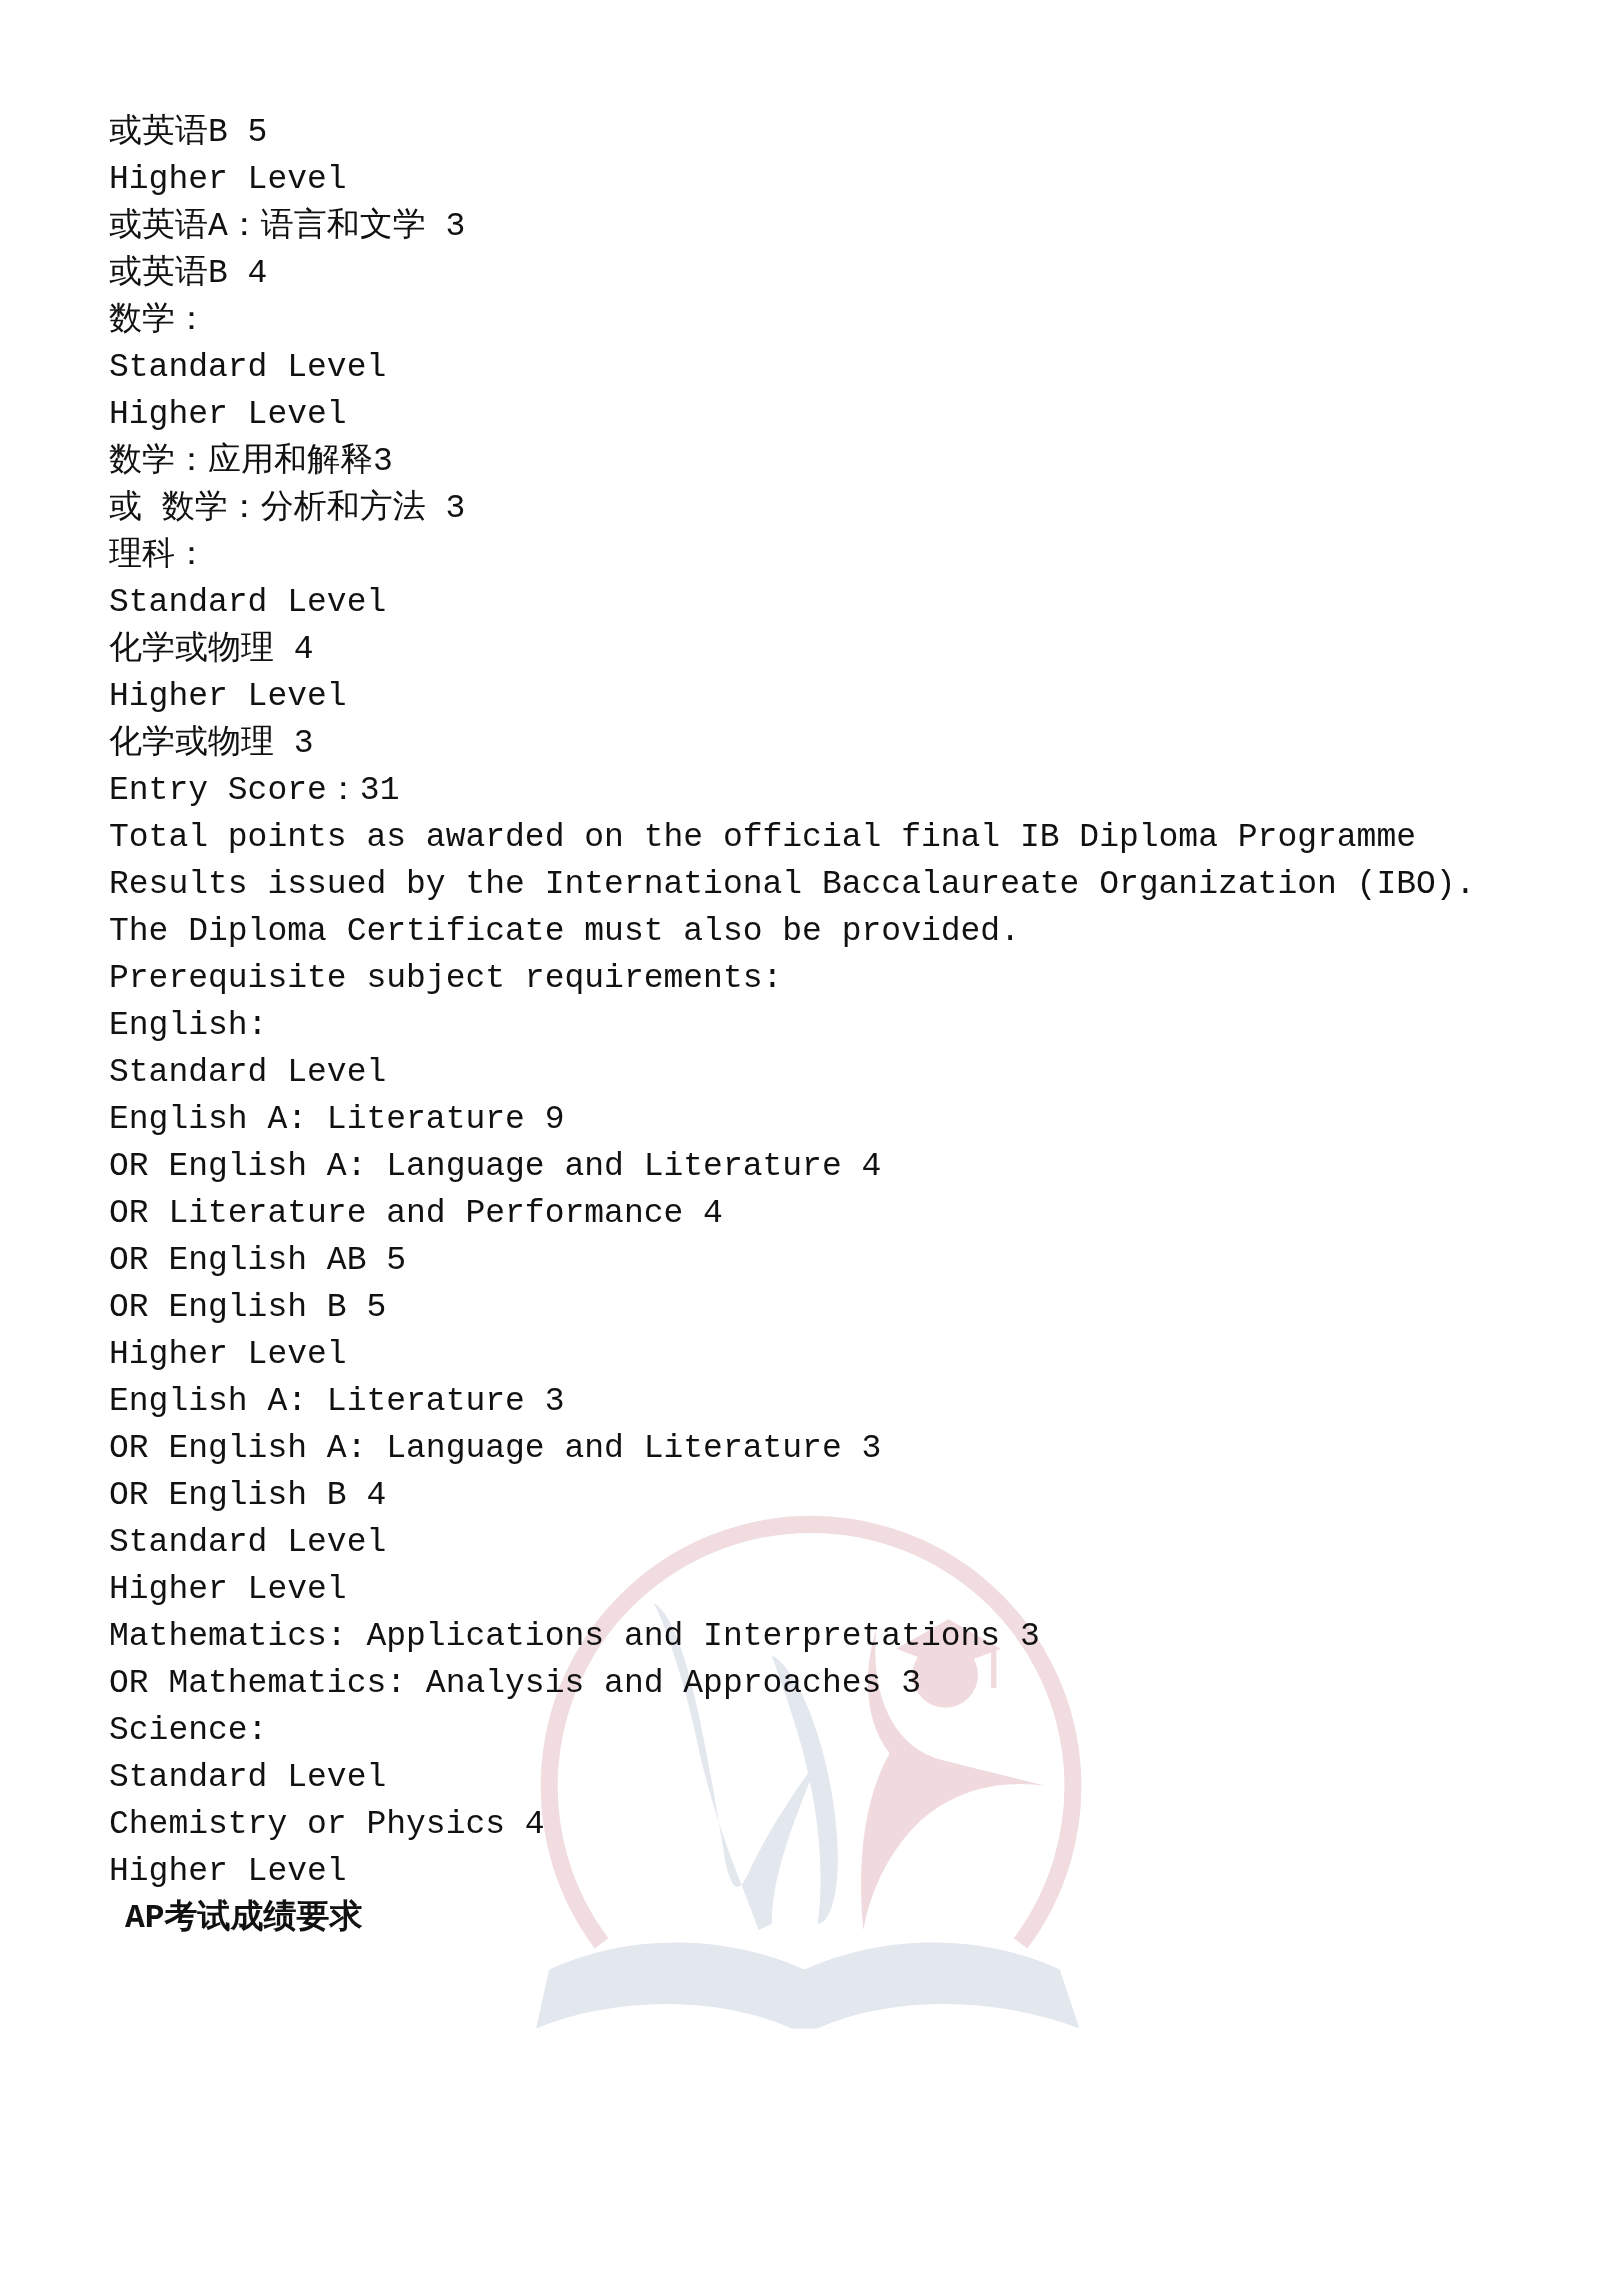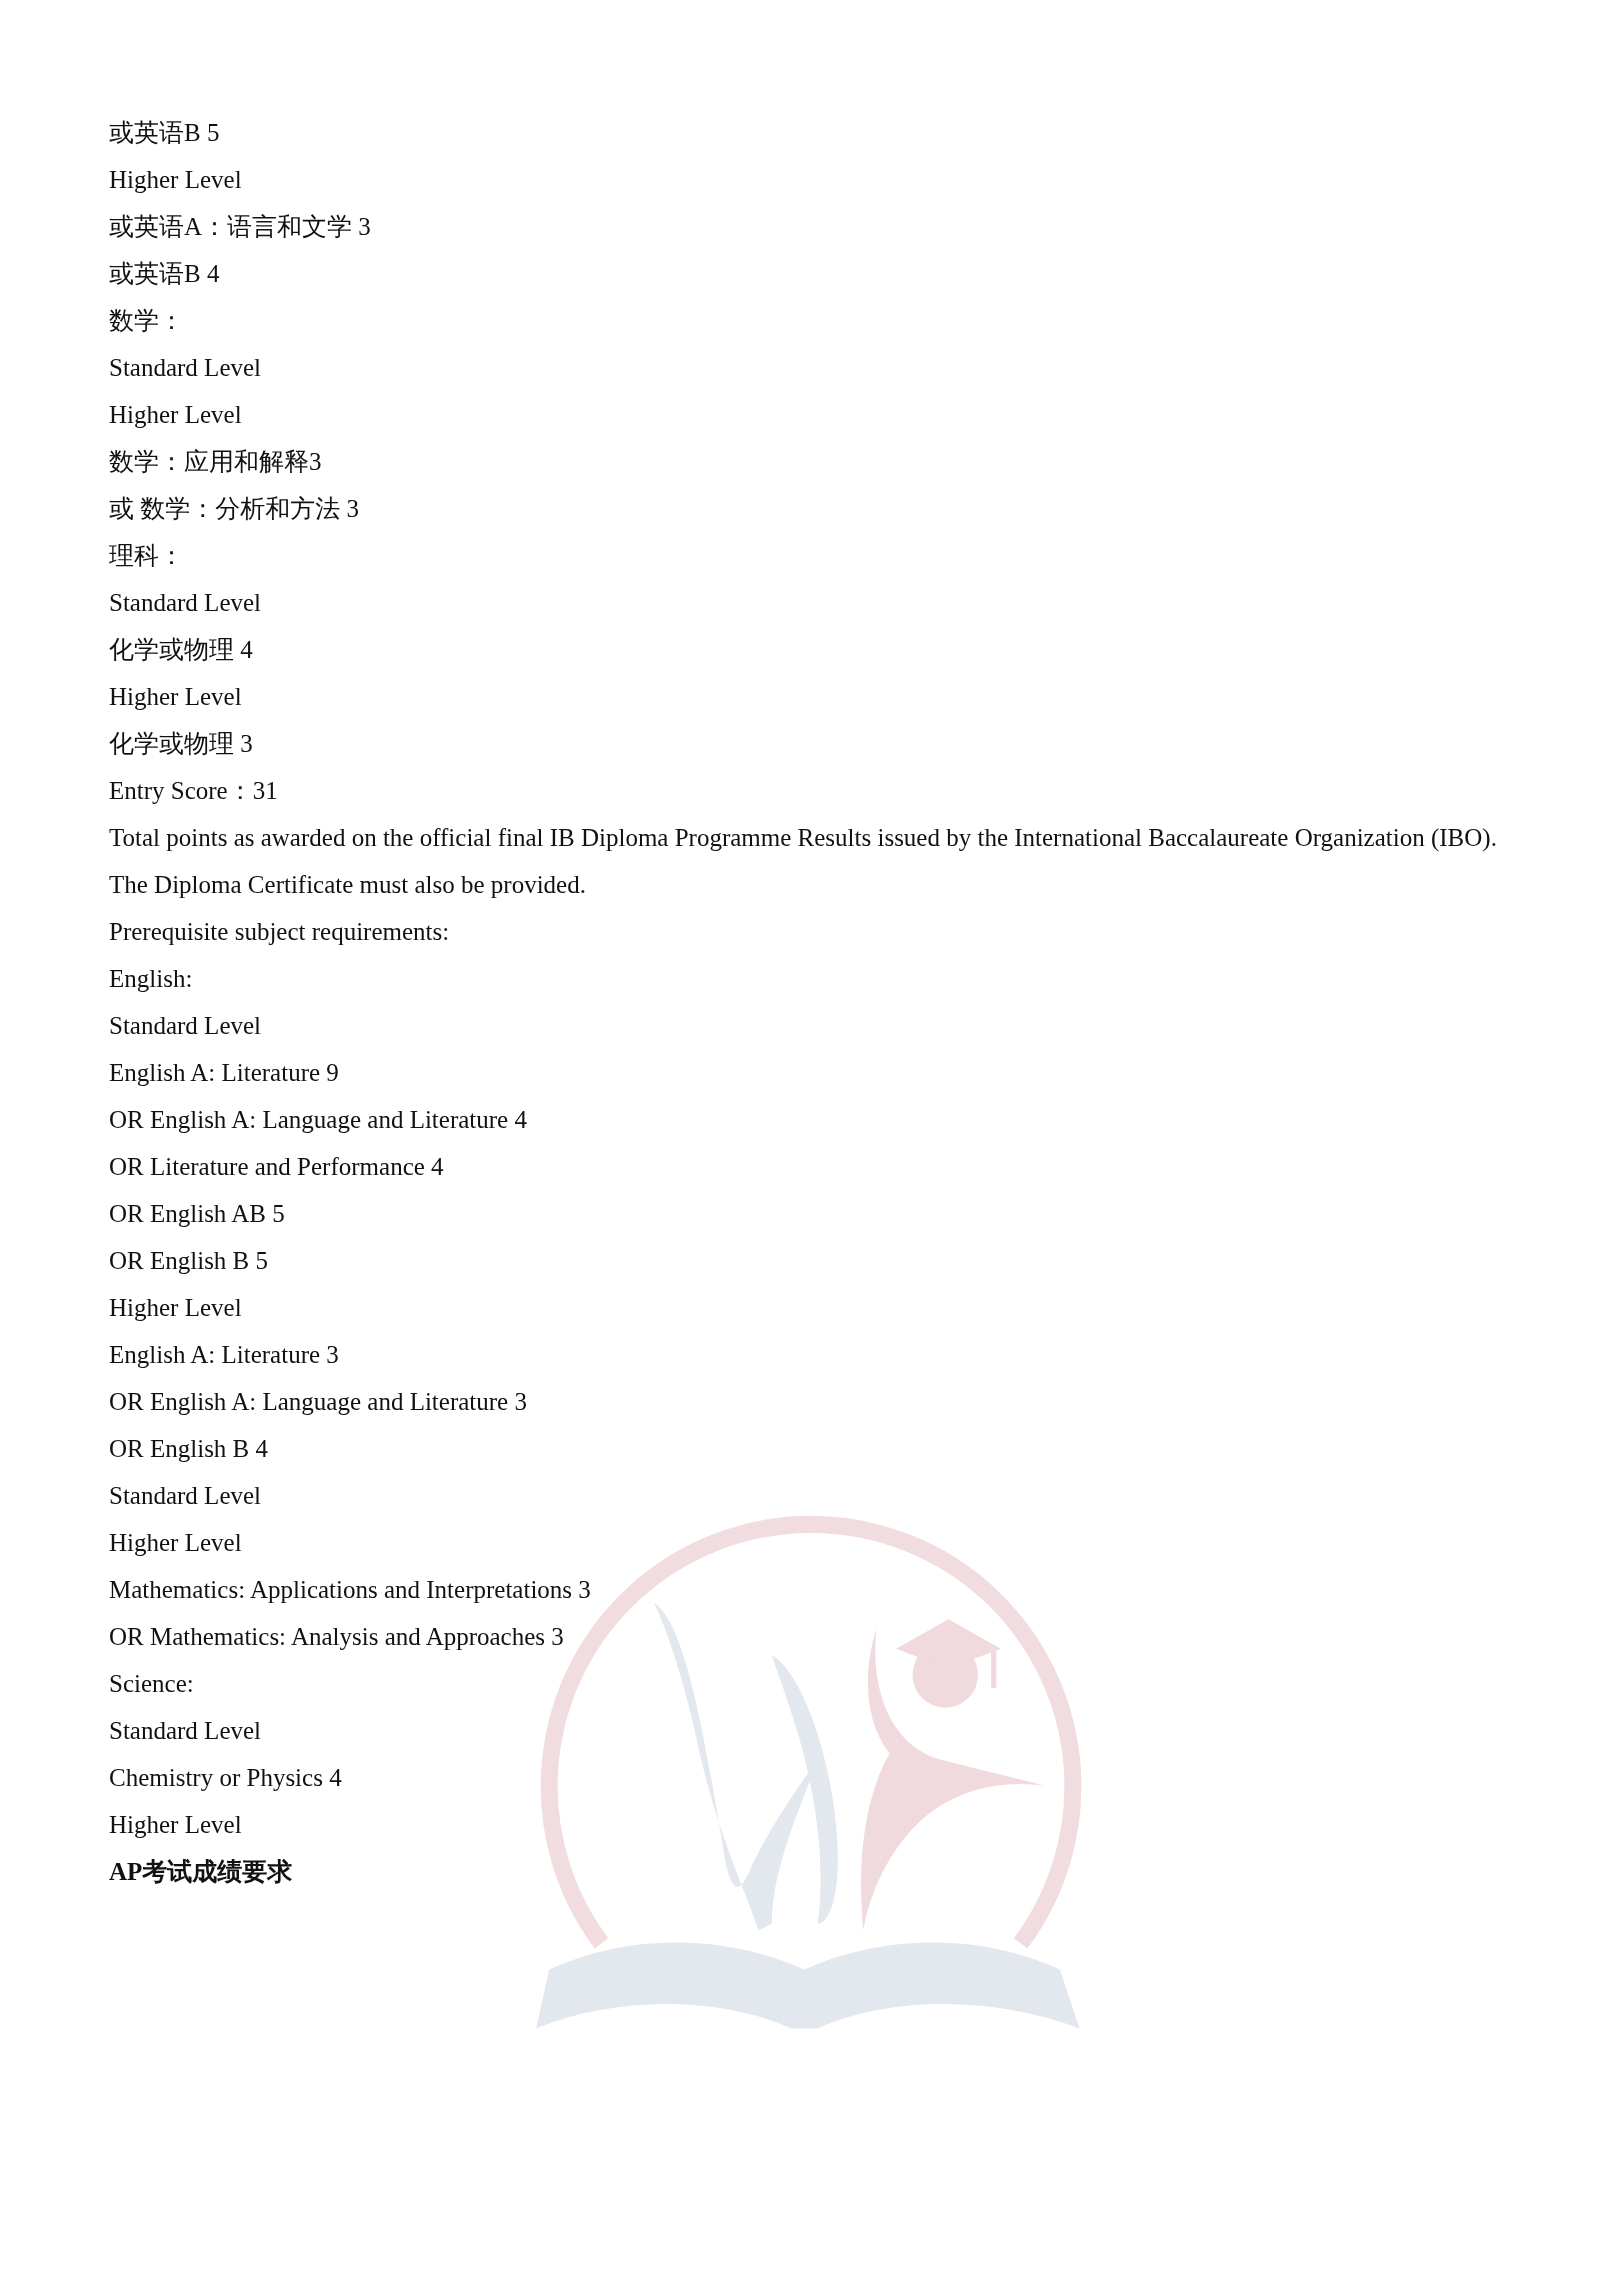--- a/index.html
+++ b/index.html
@@ -8,28 +8,28 @@
     position: absolute; left: 0; top: 0; width: 1623px; height: 2295px;
     background: #ffffff;
   }
   .watermark {
     position: absolute; left: 523px; top: 1472px; width: 563px; height: 563px;
     z-index: 0; pointer-events: none;
   }
   .content {
     position: absolute; left: 109px; top: 109px; width: 1427px;
     z-index: 1;
-    font-family: Liberation Serif, serif;
-    font-size: 25px;
+    font-family: Liberation Mono, monospace;
+    font-size: 33px;
     line-height: 47px;
     color: #111111;
   }
   .line { display: block; white-space: pre-wrap; margin: 0; padding: 0; }
   .line.wrap { white-space: normal; width: 1427px; }
-  .line.bold { font-weight: bold; }
+  .line.bold { font-weight: bold; margin-left: 16px; }
 </style>
 </head>
 <body>
 
 <div class="page">
 
   <svg class="watermark" viewBox="0 0 860 860" xmlns="http://www.w3.org/2000/svg">
 
     <path d="M 120 720 A 400 400 0 1 1 760 720" fill="none" stroke="#f1dde0" stroke-width="26" stroke-linecap="butt"></path>
 

